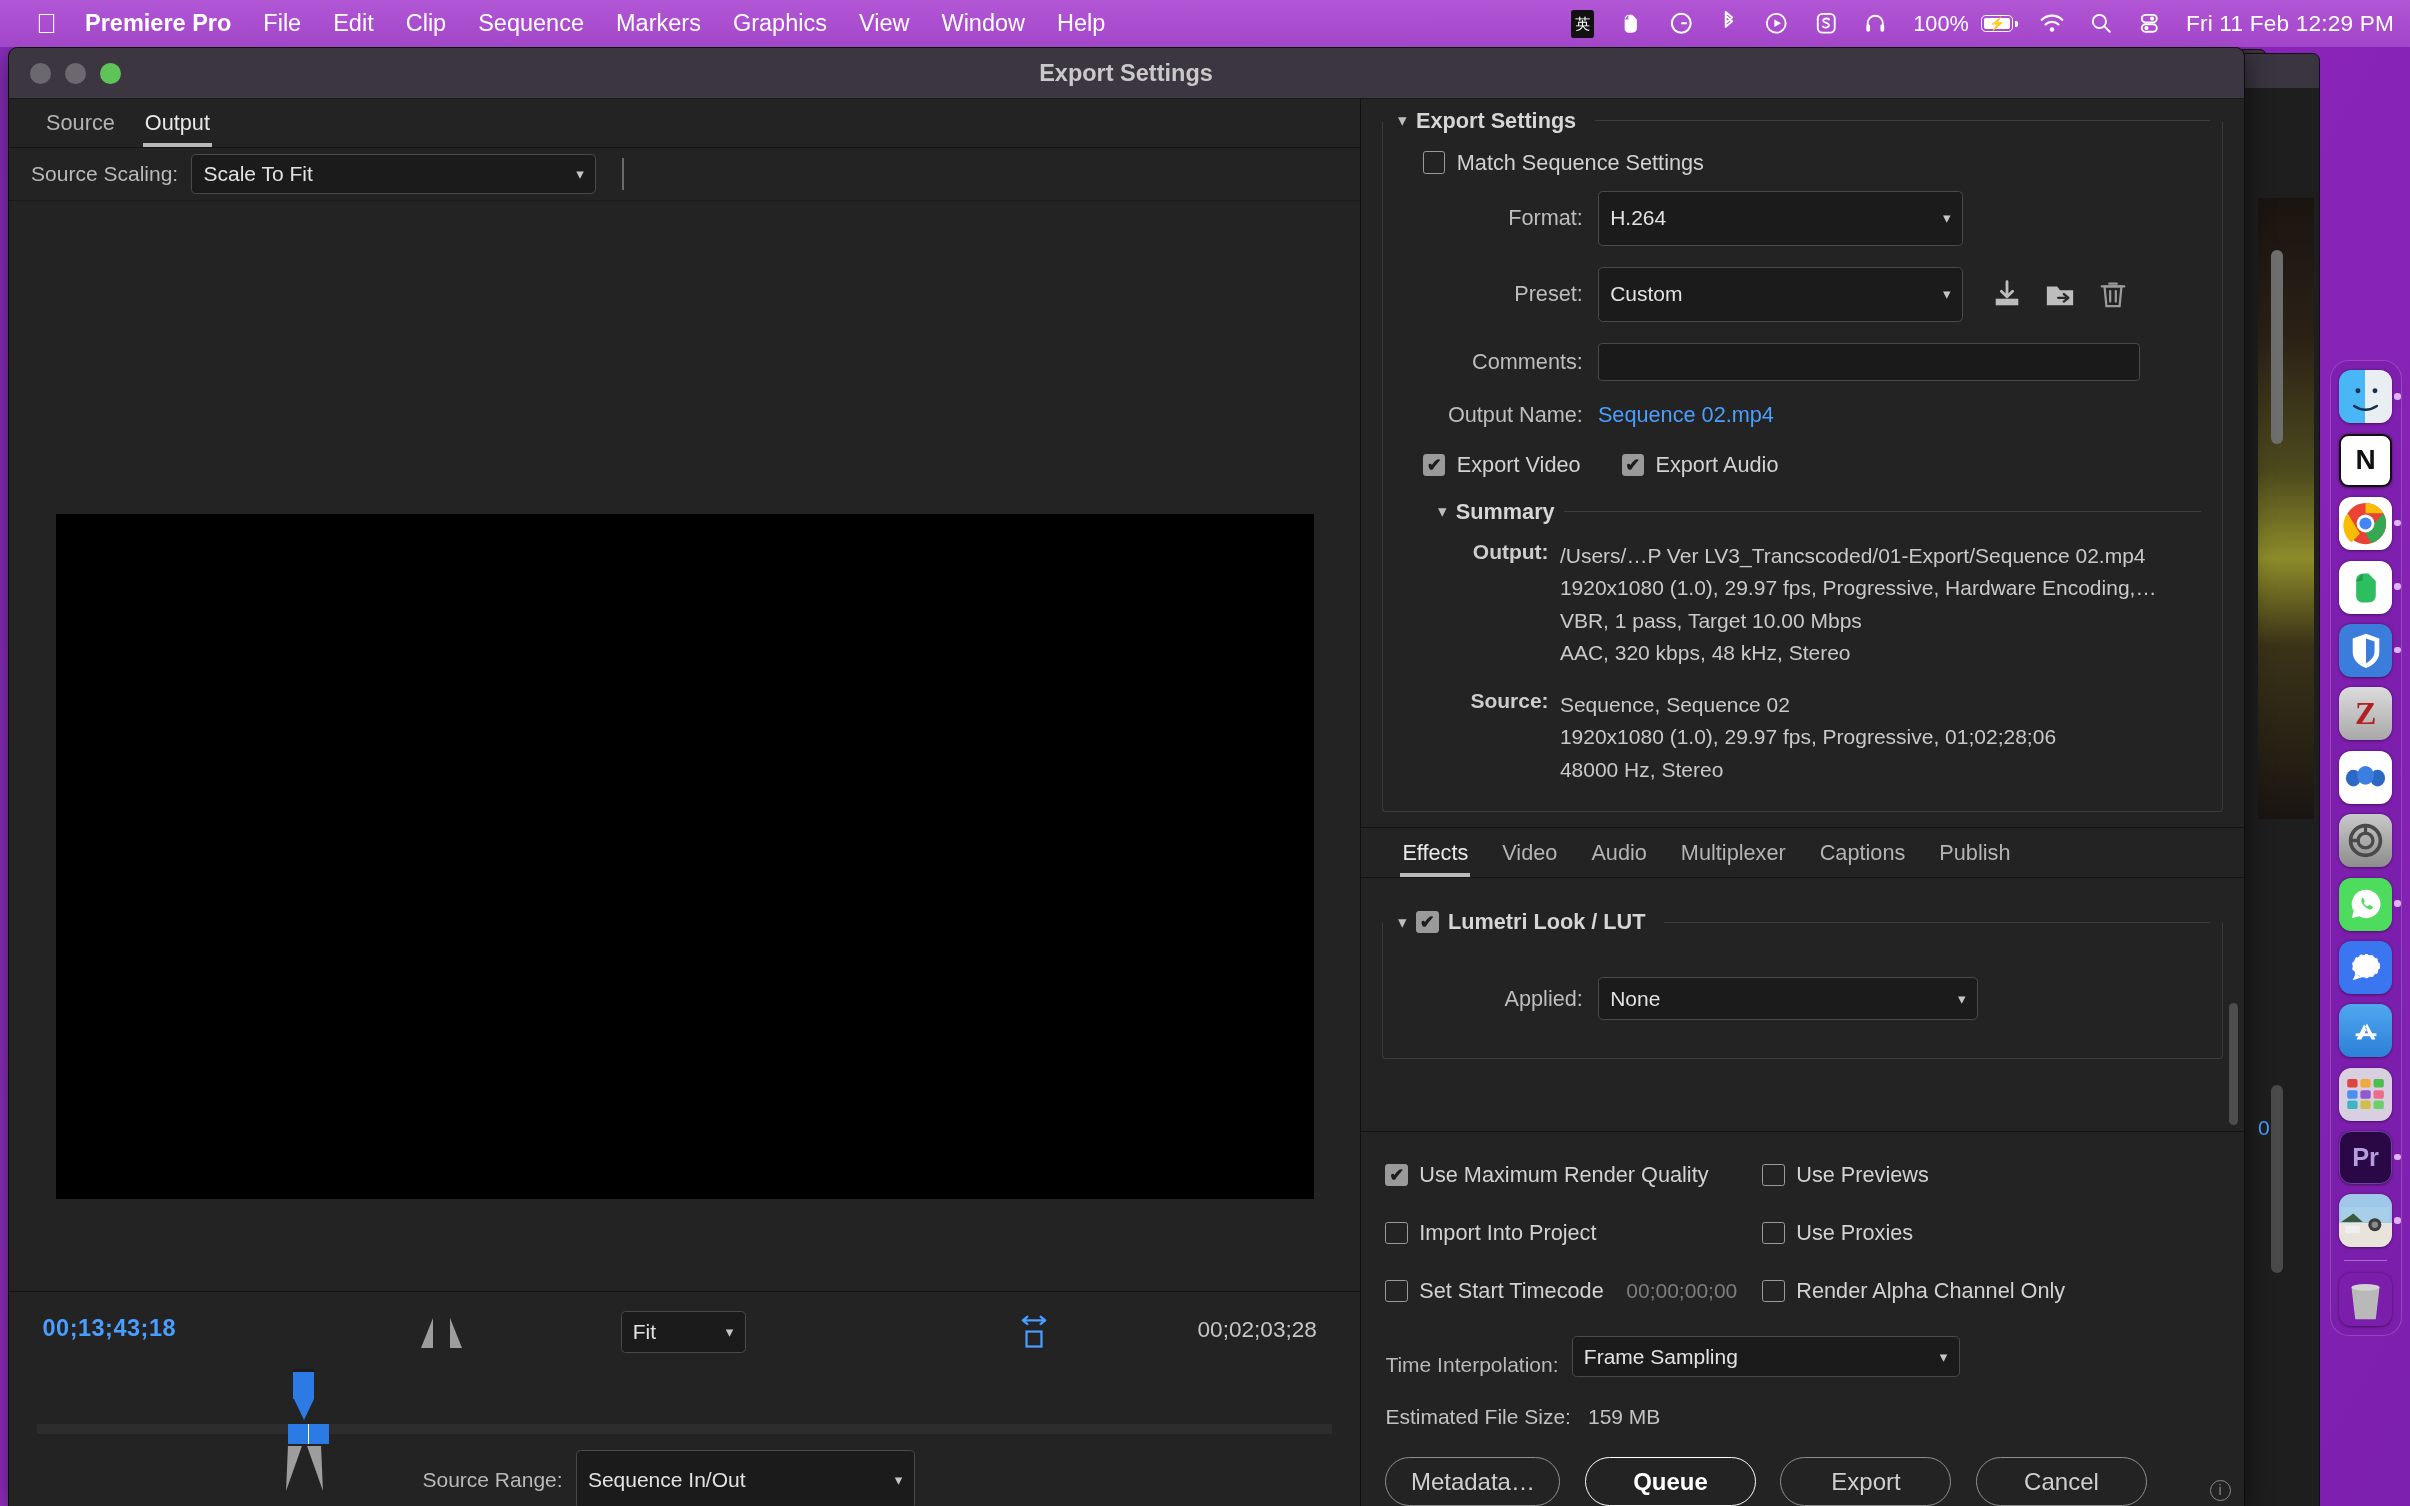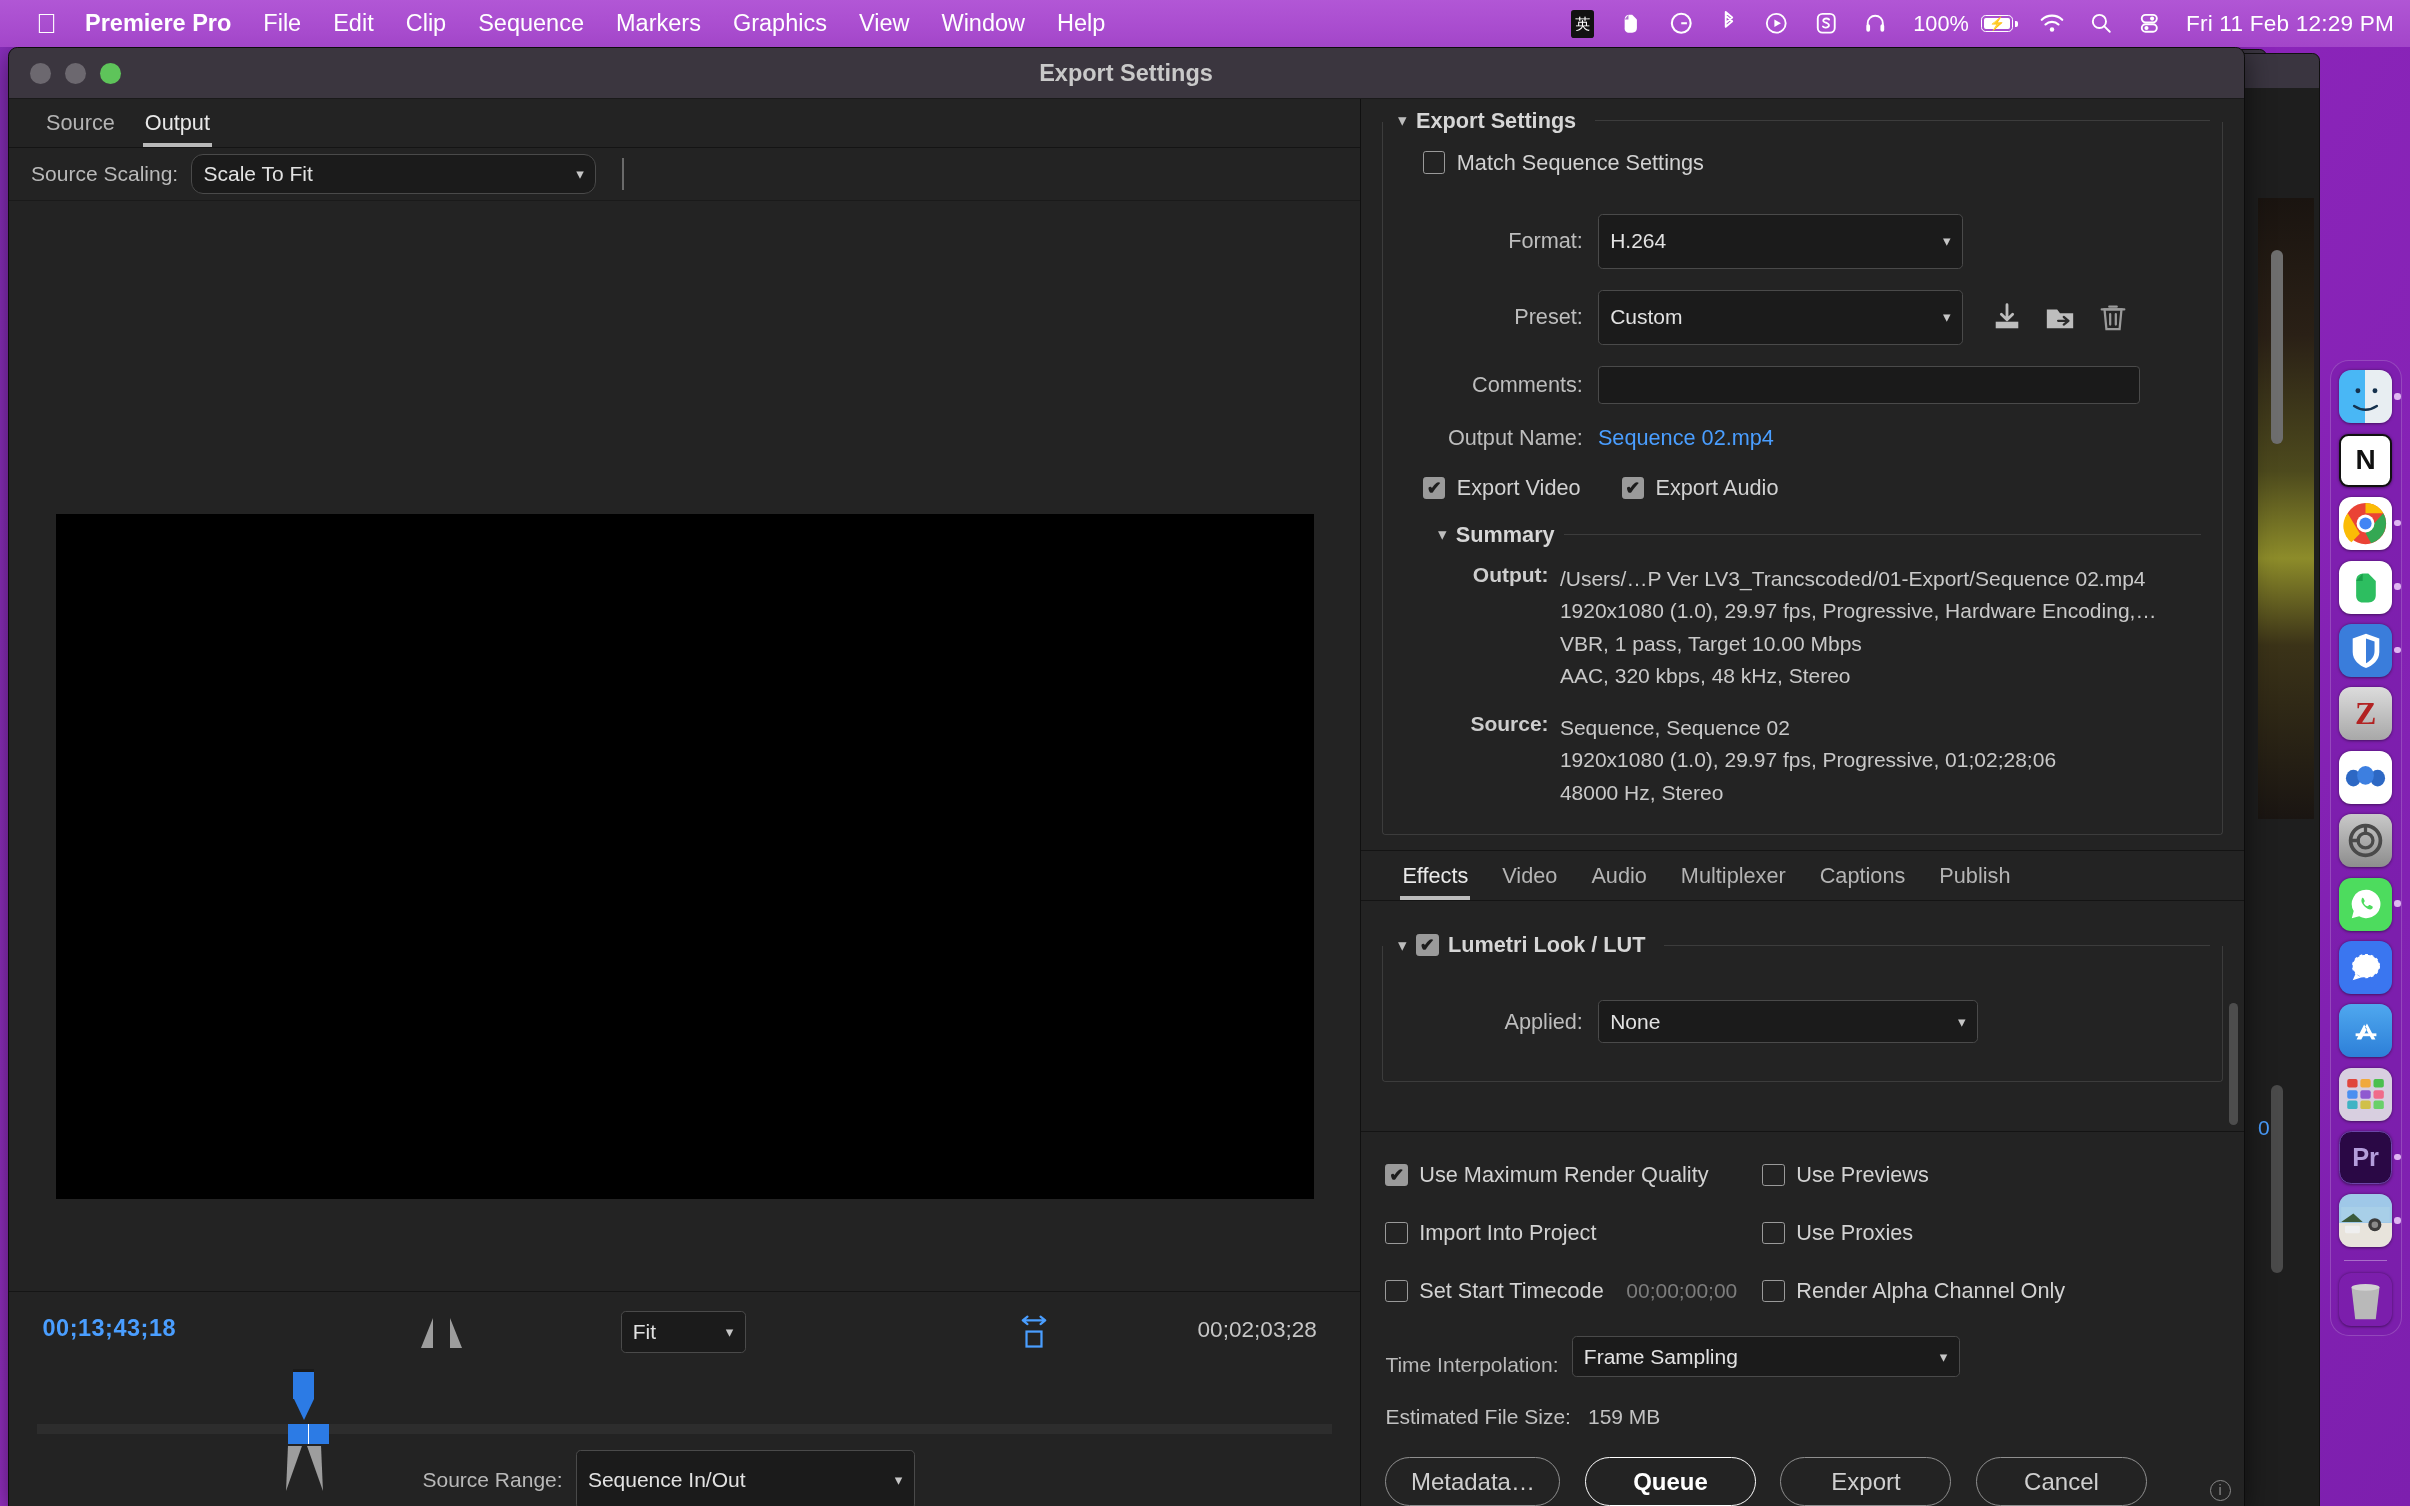--- a/index.html
+++ b/index.html
@@ -531,21 +531,21 @@
 
       <div class="left">
 
         <div class="tabs-row">
           <div class="ptab">Source</div>
           <div class="ptab active">Output</div>
         </div>
 
         <div class="scaling-row">
           <span class="lbl">Source Scaling:</span>
-          <div class="sel" style="width:405px;height:40px;border-radius:12px;">
+          <div class="sel" style="width:405px;height:40px;">
             <span>Scale To Fit</span>
             <span class="chev">▾</span>
           </div>
           <div class="vbar"></div>
         </div>
 
         <div class="preview-area">
           <div class="video-frame"></div>
         </div>
 
@@ -600,21 +600,21 @@
 
           <div class="group">
             <div class="group-head">
               <div class="ghbg">
                 <span class="caret">▾</span>
                 <span class="ghtitle">Export Settings</span>
               </div>
               <div class="ghline"></div>
             </div>
 
-            <div style="padding-left:40px; margin-bottom:38px;">
+            <div style="padding-left:40px; margin-bottom:15px;">
               <div class="cbrow">
                 <span class="cbx"></span>
                 <span>Match Sequence Settings</span>
               </div>
             </div>
 
             <div class="fieldrow">
               <div class="flabel">Format:</div>
               <div class="sel field-sel">
                 <span>H.264</span>

